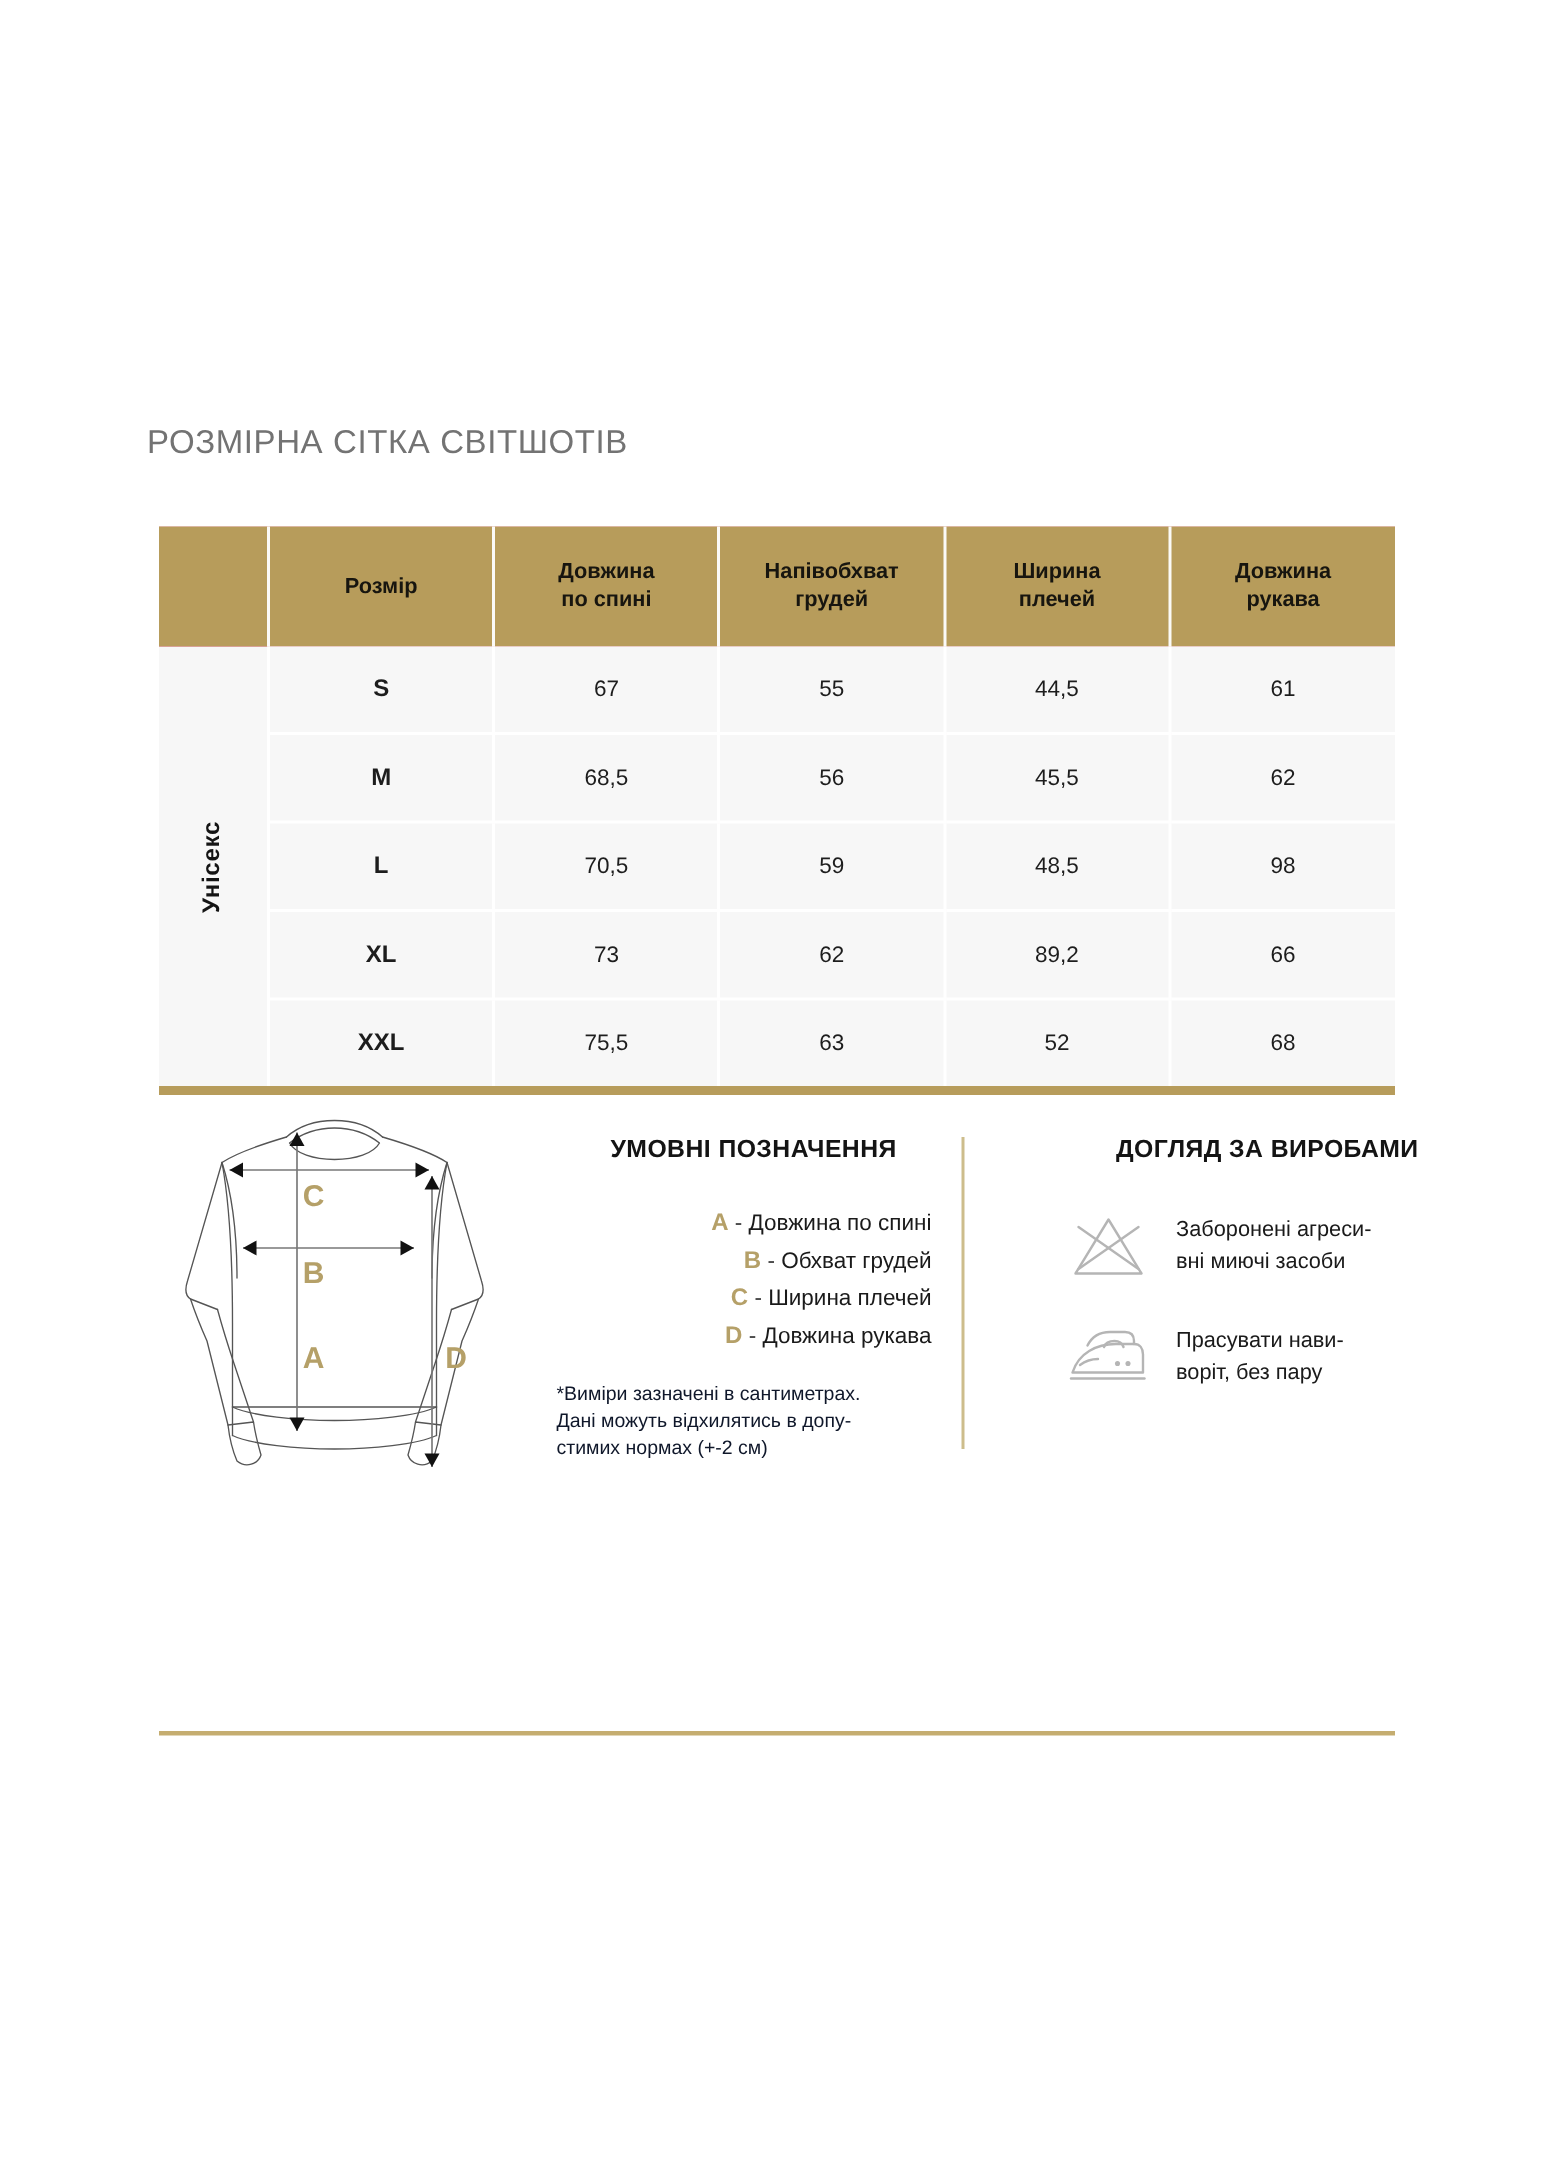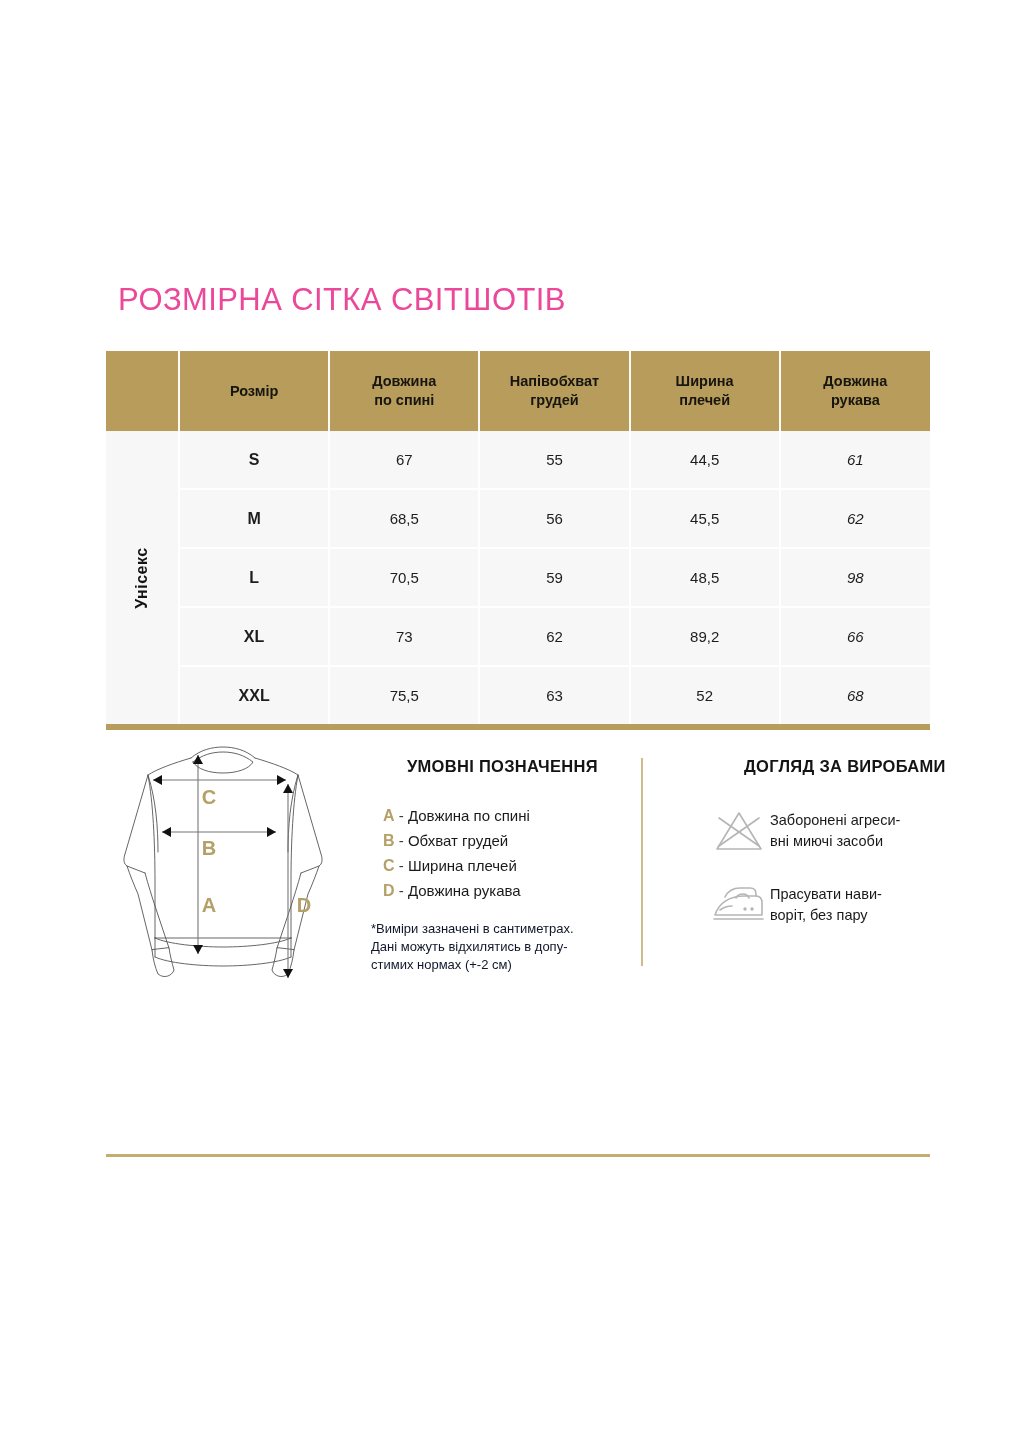--- a/index.html
+++ b/index.html
@@ -19,26 +19,26 @@
   .page {
     position: absolute;
     left: 0; top: 0;
     width: 1035px;
     height: 1440px;
   }
 
   
   .title {
     position: absolute;
-    left: 118px;
+    left: 98px;
     top: 282px;
-    font-size: 31px;
+    font-size: 22px;
     font-weight: 400;
     letter-spacing: 0.4px;
-    color: #ec4899;
+    color: #737373;
     white-space: nowrap;
   }
 
   
   .table-wrap {
     position: absolute;
     left: 106px;
     top: 351px;
     width: 824px;
   }
@@ -66,21 +66,21 @@
   table.size-table tbody td {
     background: #f7f7f7;
     border-right: 2px solid #ffffff;
     border-bottom: 2px solid #ffffff;
     text-align: center;
     vertical-align: middle;
     height: 55px;
     font-size: 15px;
     color: #1d1d1d;
   }
-  table.size-table tbody td:last-child { border-right: none; font-style: italic; }
+  table.size-table tbody td:last-child { border-right: none; }
   table.size-table tbody tr:last-child td { border-bottom: none; }
   table.size-table tbody td.size-cell {
     font-weight: bold;
     font-size: 16px;
   }
   td.gender-cell {
     background: #f7f7f7;
     border-right: 2px solid #ffffff;
     border-bottom: none !important;
     width: 64px;
@@ -131,20 +131,21 @@
   }
   .legend-list {
     margin-top: 27px;
     margin-left: 12px;
   }
   .legend-row {
     font-size: 15px;
     line-height: 25px;
     color: #1a1a1a;
     white-space: nowrap;
+    text-align: right;
   }
   .legend-letter {
     color: #b5a068;
     font-weight: bold;
     font-size: 16px;
   }
   .legend-dash { color: #3b3b3b; }
 
   .footnote {
     position: absolute;
@@ -179,20 +180,21 @@
   }
   .care-icon {
     width: 62px;
     height: 50px;
     flex: 0 0 62px;
     display: flex;
     align-items: center;
     justify-content: center;
   }
   .care-text {
+    margin-left: 14px;
     font-size: 14.5px;
     line-height: 21px;
     color: #1a1a1a;
   }
 
   .bottom-rule {
     position: absolute;
     left: 106px;
     top: 1154px;
     width: 824px;

